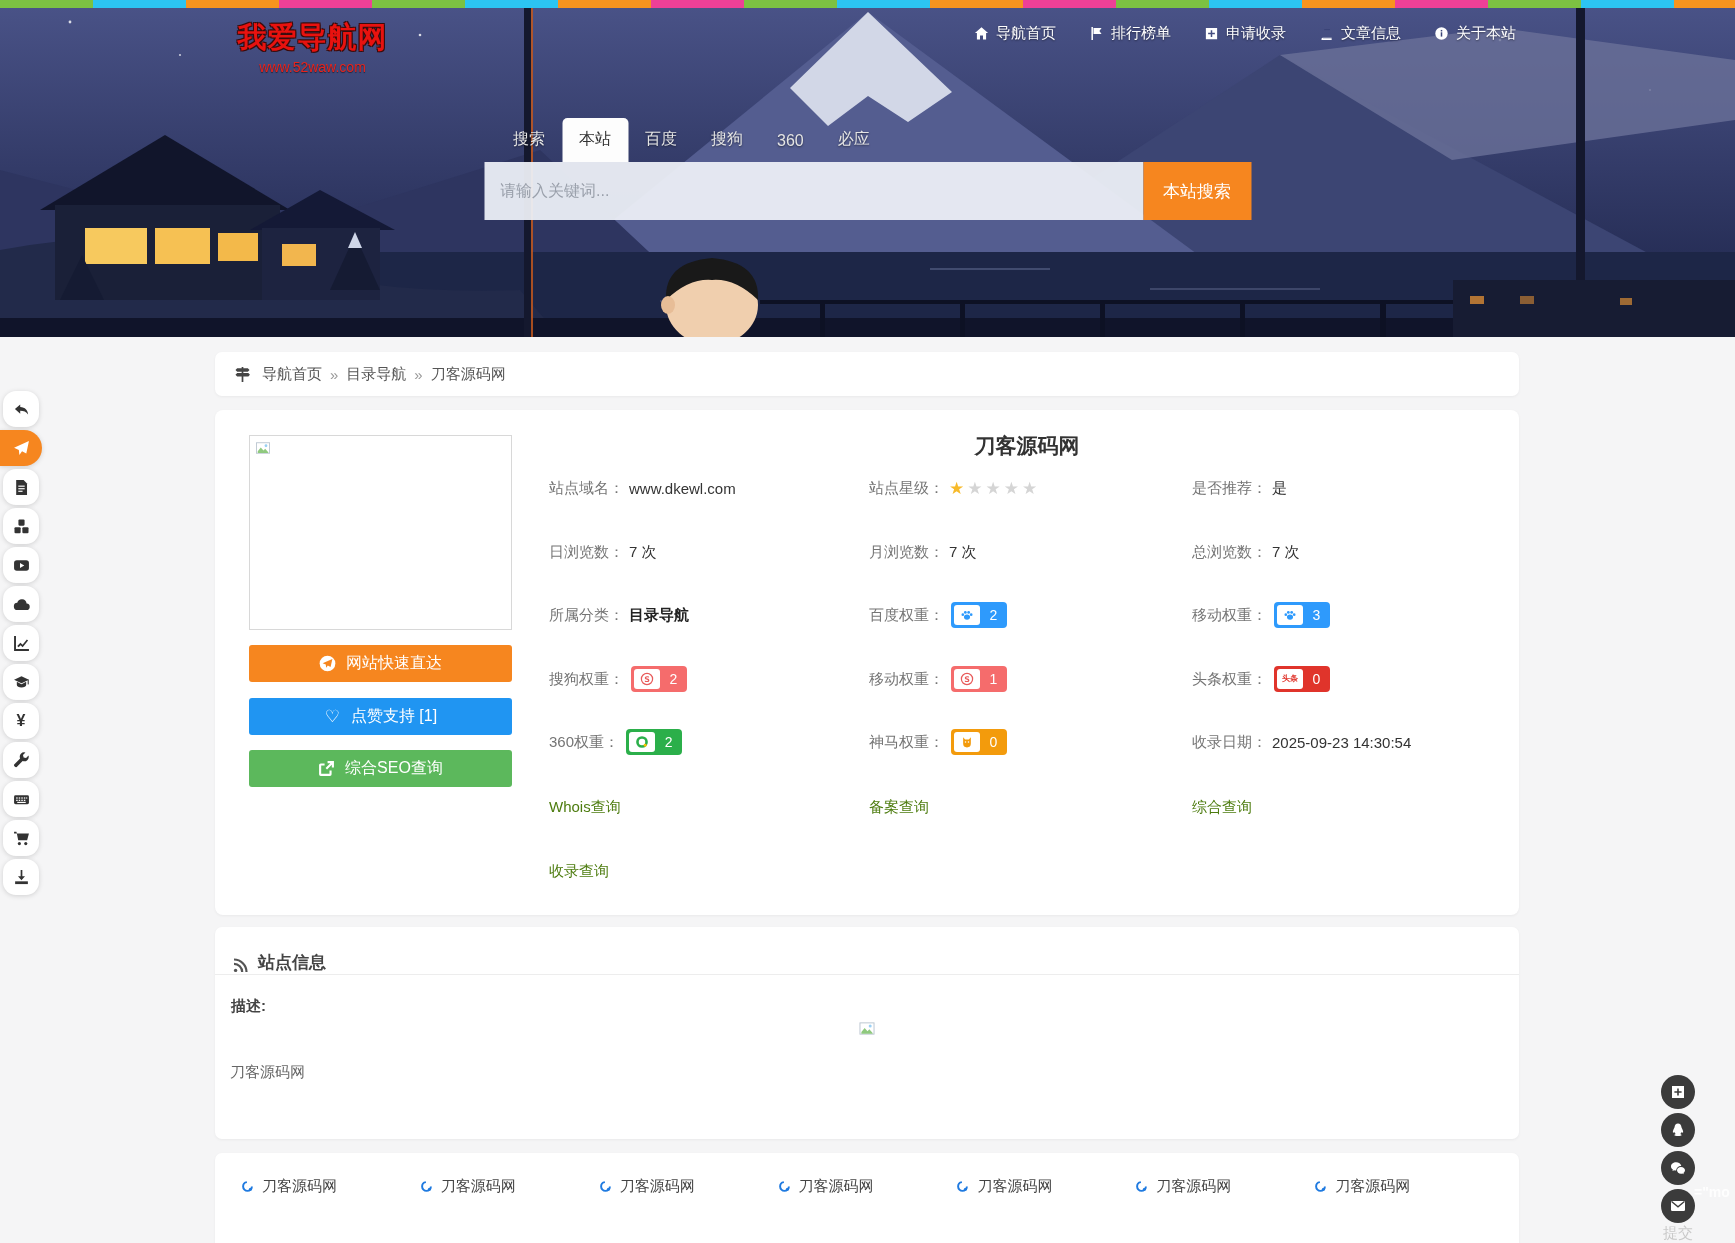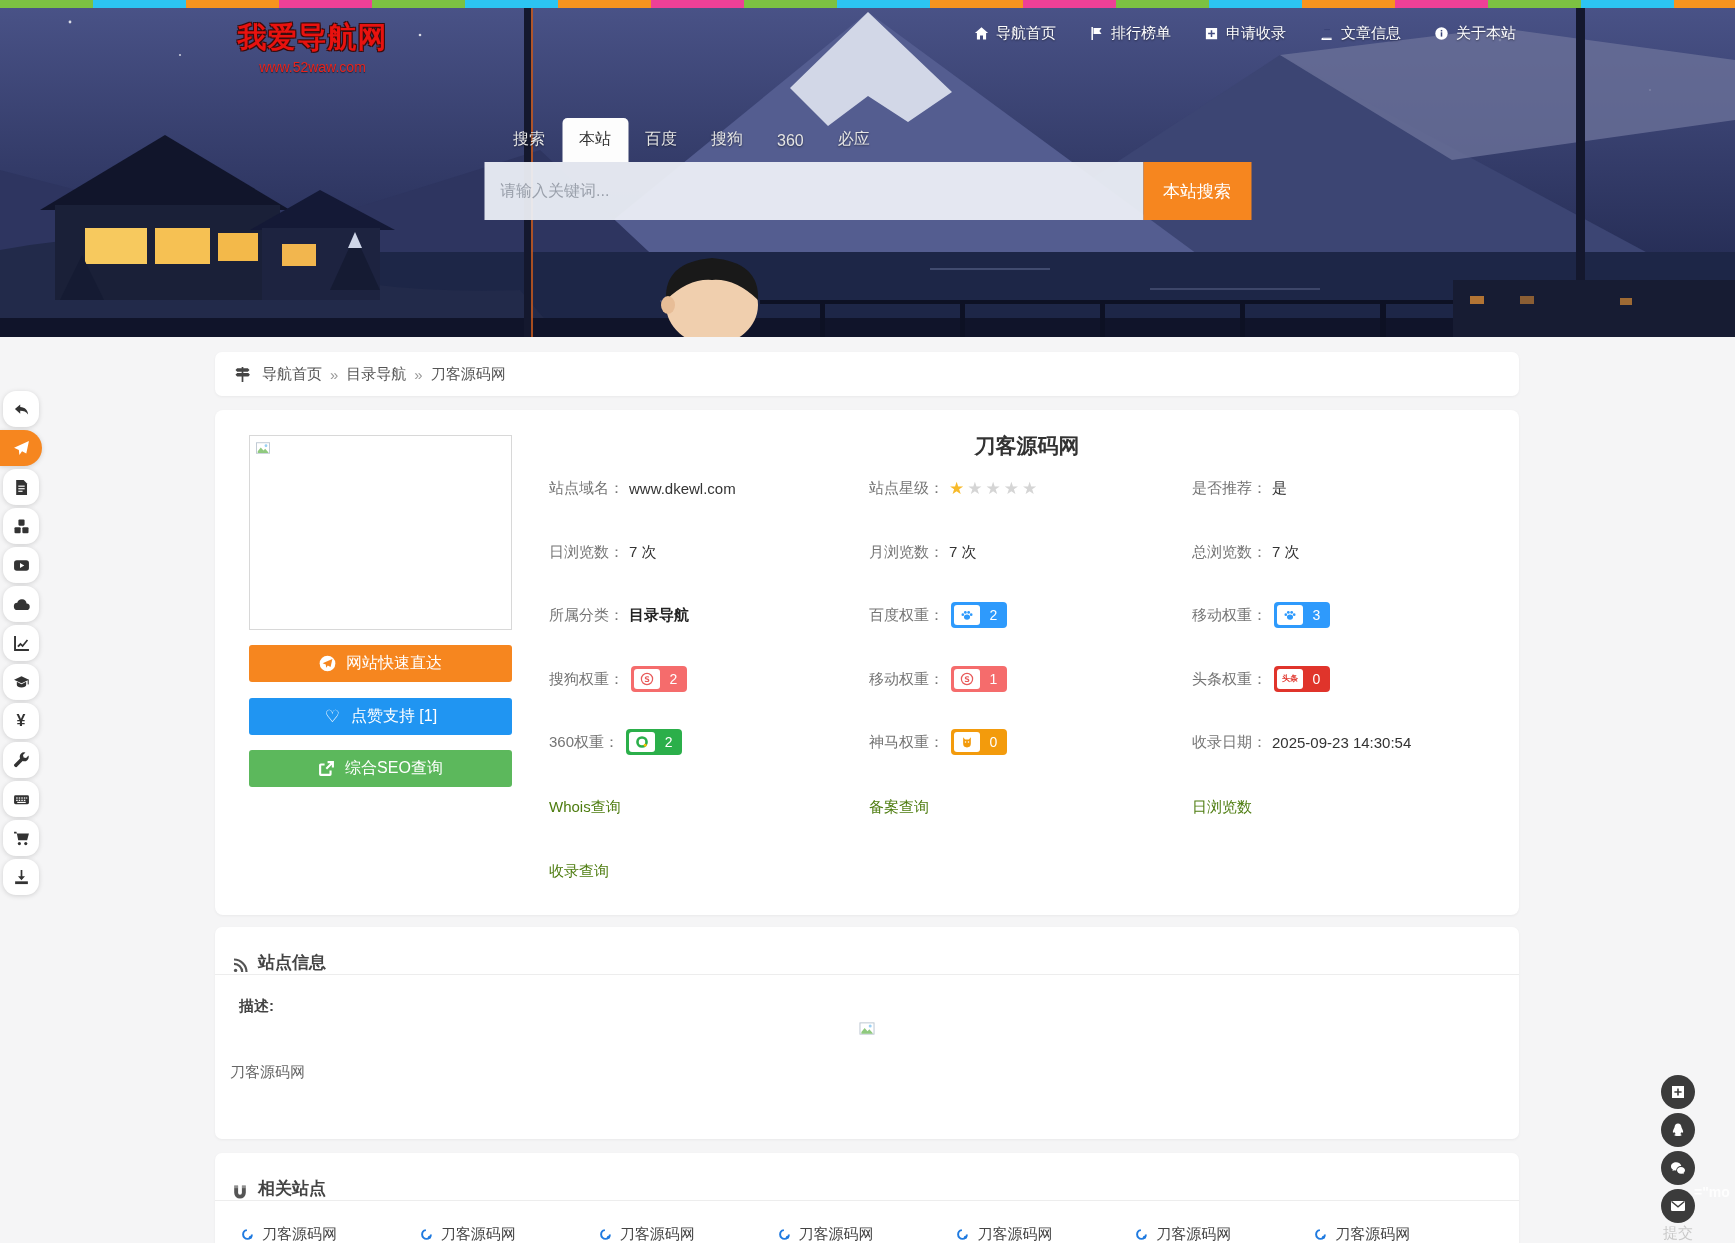--- a/index.html
+++ b/index.html
@@ -60,21 +60,21 @@
   .badge-ic{width:26px;height:20px;background:#fff;border-radius:3px;margin:3px 0 3px 3px;display:flex;align-items:center;justify-content:center;}
   .badge-ic .ic{width:14px;height:14px;}
   .badge-ic .tt{font-size:8px;font-weight:bold;line-height:1;}
   .badge-num{color:#fff;font-size:14px;width:27px;text-align:center;}
 
   .sec-head{height:47px;display:flex;align-items:flex-end;gap:10px;padding:0 17px;border-bottom:1px solid #ededed;
     font-size:17px;font-weight:bold;color:#444;}
   .sec-head .ic{width:16px;height:16px;color:#555;}
   .info-card{margin-top:12px;height:212px;}
   .info-body{position:relative;height:164px;}
-  .desc-label{position:absolute;left:24px;top:22px;font-size:15px;font-weight:bold;color:#444;}
+  .desc-label{position:absolute;left:16px;top:22px;font-size:15px;font-weight:bold;color:#444;}
   .desc-icon{position:absolute;left:50%;top:46px;transform:translateX(-50%);width:17px;height:15px;}
   .desc-text{position:absolute;left:15px;top:88px;font-size:15px;color:#666;}
 
   .related-card{margin-top:14px;height:120px;}
   .related-links{display:grid;grid-template-columns:repeat(7,1fr);padding:24px 26px 0;}
   .rel-item{display:flex;align-items:center;gap:8px;font-size:15px;color:#444;cursor:pointer;}
   .rel-item .ic{width:13px;height:13px;color:#1f7ae0;}
 
   
   .side{position:absolute;left:3px;top:391px;z-index:20;}
@@ -413,21 +413,21 @@
           <span class="lbl">收录日期：</span>
           <span class="val">2025-09-23 14:30:54</span>
         </div>
         <div class="cell linkcell" style="left: 334px; top: 383px;">
           <span>Whois查询</span>
         </div>
         <div class="cell linkcell" style="left: 654px; top: 383px;">
           <span>备案查询</span>
         </div>
         <div class="cell linkcell" style="left: 977px; top: 383px;">
-          <span>日浏览数</span>
+          <span>综合查询</span>
         </div>
         <div class="cell linkcell" style="left: 334px; top: 447px;">
           <span>收录查询</span>
         </div>
       </div>
   </div>
 
   <div class="card info-card">
     <div class="sec-head">
       <span class="ic">
@@ -445,30 +445,20 @@
             <rect x=".5" y="2" width="15" height="12" fill="#fff" stroke="#b9c4cf"></rect>
             <path d="M2 11.6 5.5 7.4l3 3.5 2-2 3.5 3.9v.8H2z" fill="#8fc97e"></path>
             <circle cx="11.4" cy="5.4" r="1.6" fill="#9ad0f5"></circle>
           </svg>
         </span>
       <div class="desc-text">刀客源码网</div>
     </div>
   </div>
 
   <div class="card related-card">
-    <div class="sec-head">
-      <span class="ic">
-          <svg viewBox="0 0 16 16" fill="currentColor" xmlns="http://www.w3.org/2000/svg">
-            <path d="M2.2 1.6h3.9v7.2a1.9 1.9 0 0 0 3.8 0V1.6h3.9v7.2a5.8 5.8 0 0 1-11.6 0z"></path>
-            <rect x="2.2" y="1.6" width="3.9" height="2.6" fill="#fff" opacity=".35"></rect>
-            <rect x="9.9" y="1.6" width="3.9" height="2.6" fill="#fff" opacity=".35"></rect>
-          </svg>
-        </span>
-      <span>相关站点</span>
-    </div>
     <div class="related-links" id="related-links">
         <div class="rel-item">
           <span class="ic">
             <svg viewBox="0 0 16 16" fill="currentColor" xmlns="http://www.w3.org/2000/svg">
               <circle cx="8" cy="8" r="5.4" fill="none" stroke="currentColor" stroke-width="2.4" stroke-dasharray="24 10"></circle>
               <circle cx="11.6" cy="11.4" r="1.9"></circle>
             </svg>
           </span>
           <span>刀客源码网</span>
         </div>

